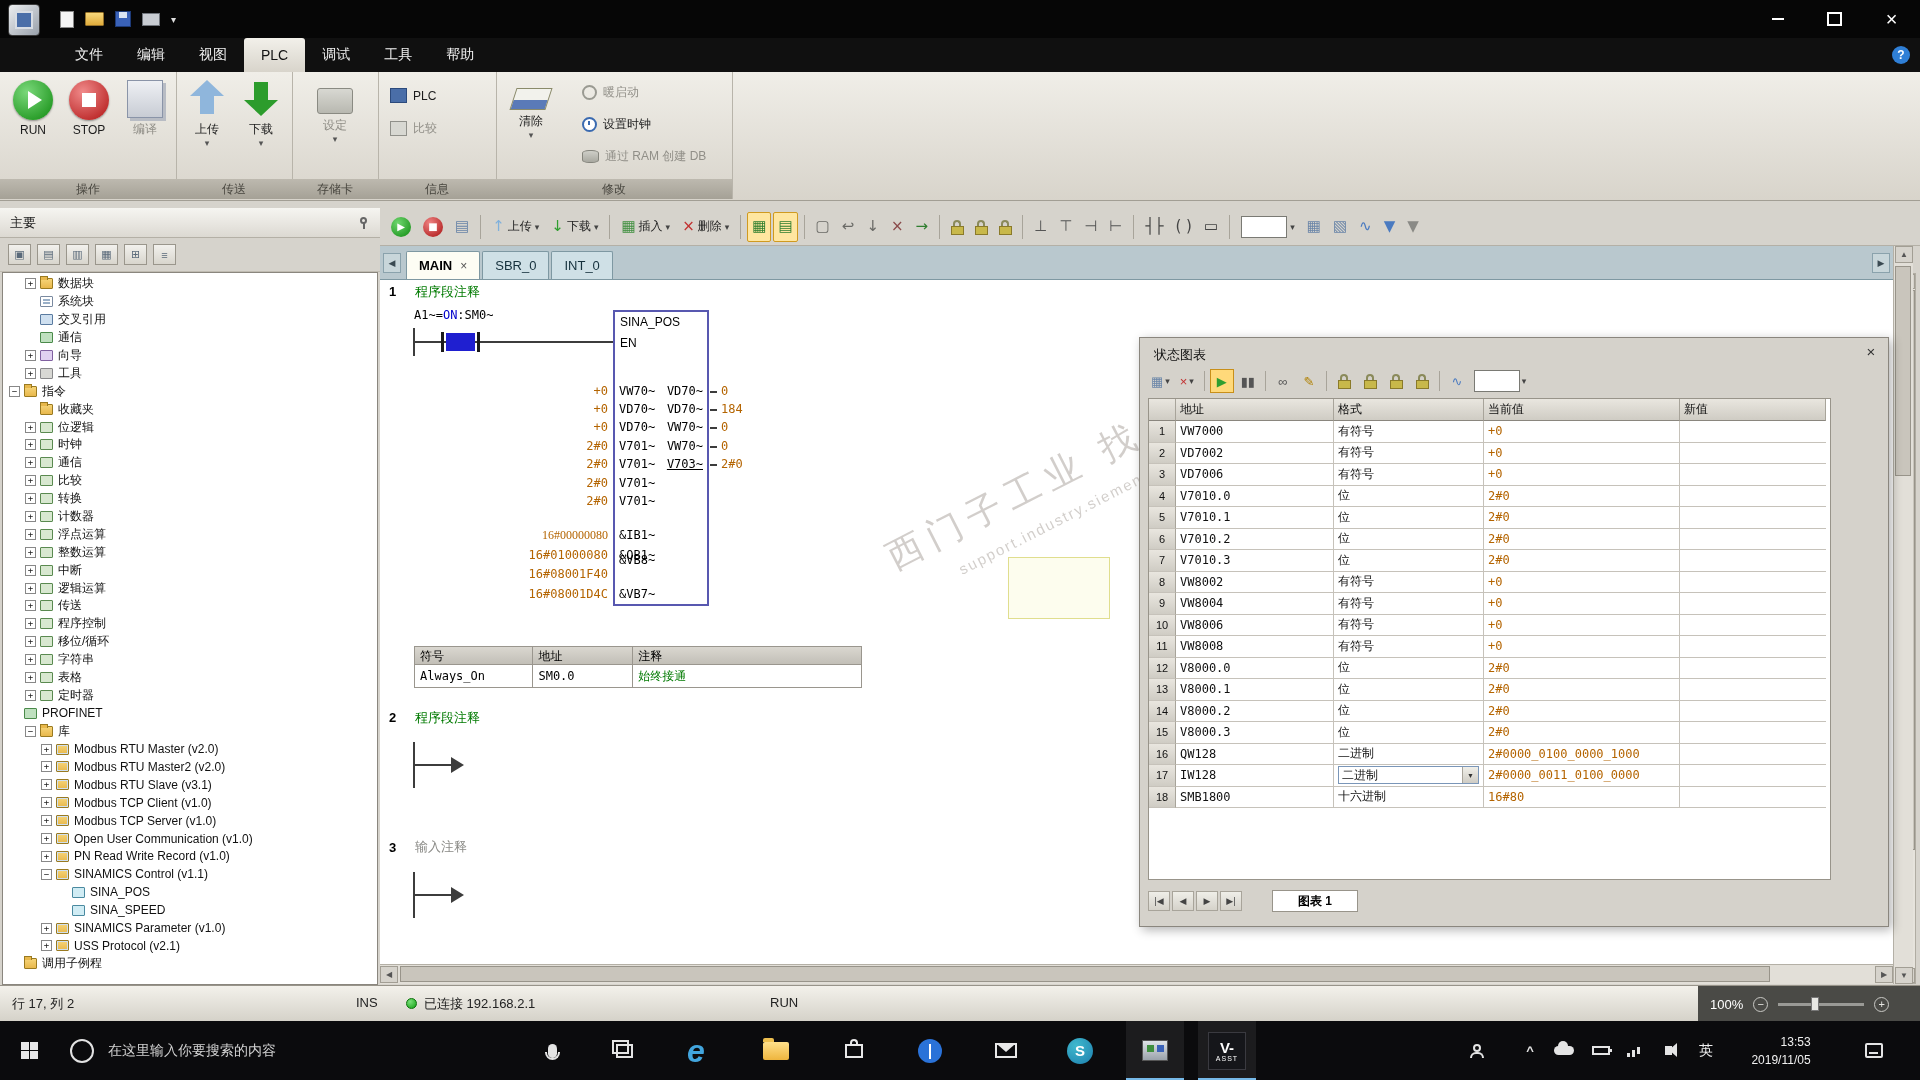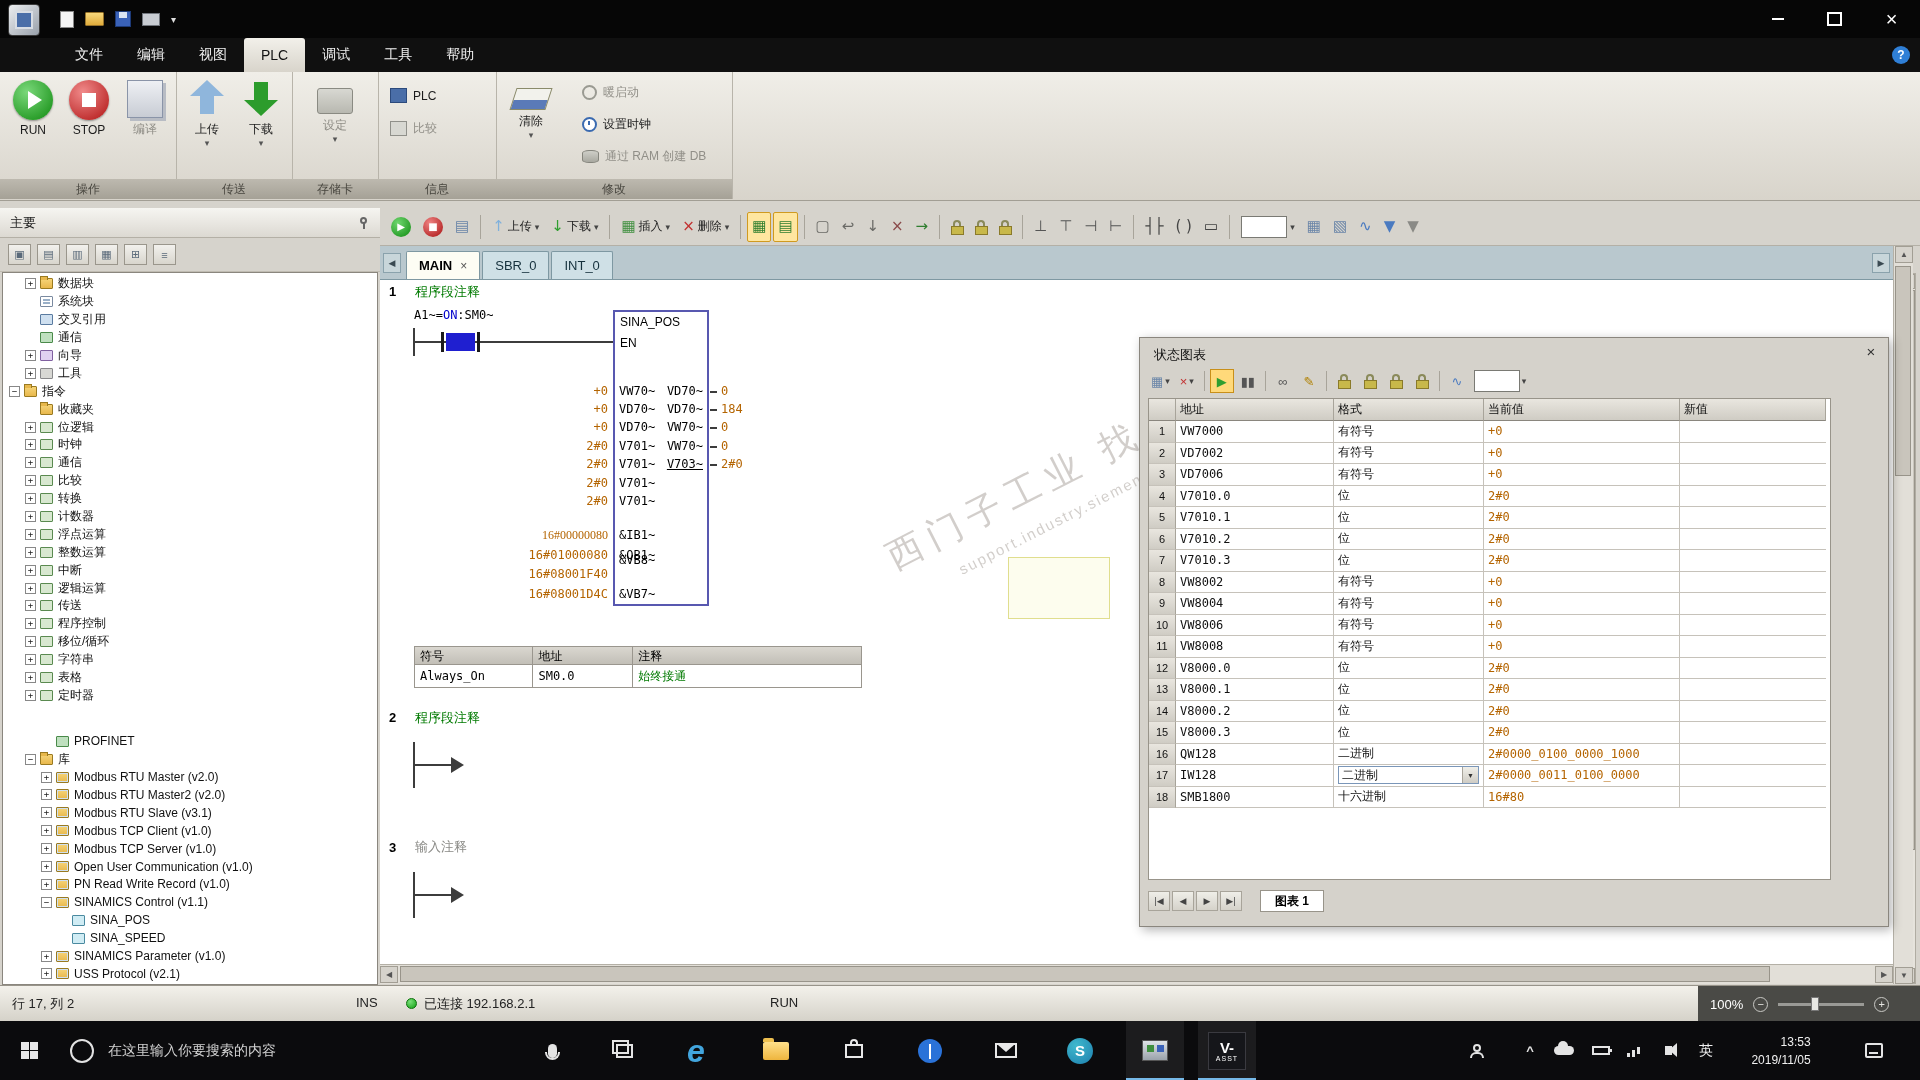--- a/index.html
+++ b/index.html
@@ -172,21 +172,21 @@
   .c-fmt{width:150px;}
   .c-cur{width:196px;}
   .c-new{width:146px;border-right:none;}
   .cur-val{color:var(--c-value-orange,#b46400);font-family:"DejaVu Sans Mono",monospace;font-size:12px;}
   .addr-val{font-family:"DejaVu Sans Mono",monospace;}
   .combo{display:flex;align-items:center;width:100%;height:18px;border:1px solid #7a96b8;background:#fff;box-sizing:border-box;}
   .combo-txt{flex:1;padding:0 3px;font-size:12px;}
   .combo-btn{width:15px;height:100%;background:linear-gradient(#f0efe9,#cfccc4);border-left:1px solid #a8a49a;display:flex;align-items:center;justify-content:center;font-size:7px;color:#333;}
   .cw-nav{position:absolute;left:8px;top:550px;height:26px;display:flex;align-items:center;}
   .nav-btn{width:22px;height:20px;border:1px solid #a8a49a;background:linear-gradient(#efeee8,#d5d2ca);display:flex;align-items:center;justify-content:center;font-size:9px;color:#444;margin-right:2px;box-sizing:border-box;}
-  .cw-tab{margin-left:16px;height:22px;padding:0 14px;background:#fff;border:1px solid #98948a;display:flex;align-items:center;font-size:12px;font-weight:bold;box-sizing:border-box;}
+  .cw-tab{margin-left:28px;height:22px;padding:0 25px;background:#fff;border:1px solid #98948a;display:flex;align-items:center;font-size:12px;font-weight:bold;box-sizing:border-box;}
 
   
   .statusbar{position:absolute;left:0;top:985px;width:1920px;height:36px;background:linear-gradient(#f3f1eb,#d5d2c9);border-top:1px solid #98948a;font-size:13px;color:#222;box-sizing:border-box;}
   .sbitem{position:absolute;top:9px;}
   .sb-dot{position:absolute;top:12px;width:11px;height:11px;border-radius:50%;background:radial-gradient(circle at 35% 30%,#7ae07a,#12a012);border:1px solid #0a700a;box-sizing:border-box;}
   .sb-zoom{position:absolute;right:0;top:0;width:222px;height:36px;background:#4a4a46;display:flex;align-items:center;color:#fff;padding:0 12px;gap:10px;font-size:13px;box-sizing:border-box;}
   .zoom-sign{width:15px;height:15px;border-radius:50%;border:1px solid #c8c8c4;display:flex;align-items:center;justify-content:center;font-size:11px;color:#e8e8e4;box-sizing:border-box;}
   .zoom-track{width:86px;height:3px;background:#9a9a96;position:relative;}
   .zoom-thumb{position:absolute;left:38%;top:-6px;width:8px;height:14px;background:#e8e8e4;border:1px solid #777;box-sizing:border-box;}
 
@@ -589,21 +589,21 @@
       <div class="trow" style="padding-left: 22px;">
         <span class="exp">+</span>
         <span class="ti ti-ins"></span>
         <span class="tt">表格</span>
       </div>
       <div class="trow" style="padding-left: 22px;">
         <span class="exp">+</span>
         <span class="ti ti-ins"></span>
         <span class="tt">定时器</span>
       </div>
-      <div class="trow" style="padding-left: 38px; margin-top: 28px;">
+      <div class="trow" style="padding-left: 6px;">
         <span class="expsp"></span>
         <span class="ti ti-grn"></span>
         <span class="tt">PROFINET</span>
       </div>
       <div class="trow" style="padding-left: 22px;">
         <span class="exp">−</span>
         <span class="ti ti-fld"></span>
         <span class="tt">库</span>
       </div>
       <div class="trow" style="padding-left: 38px;">

